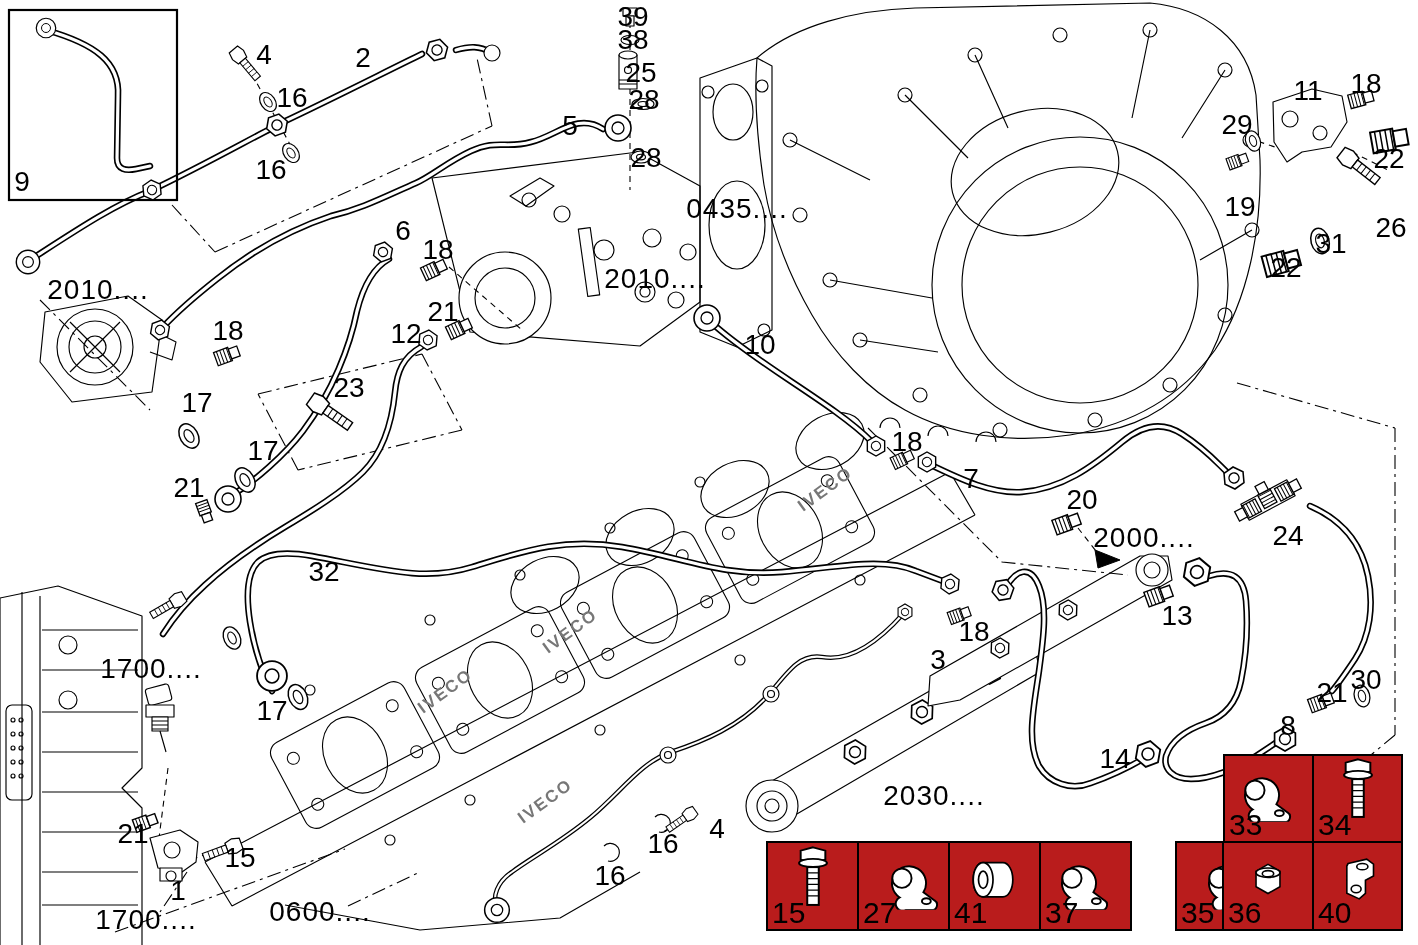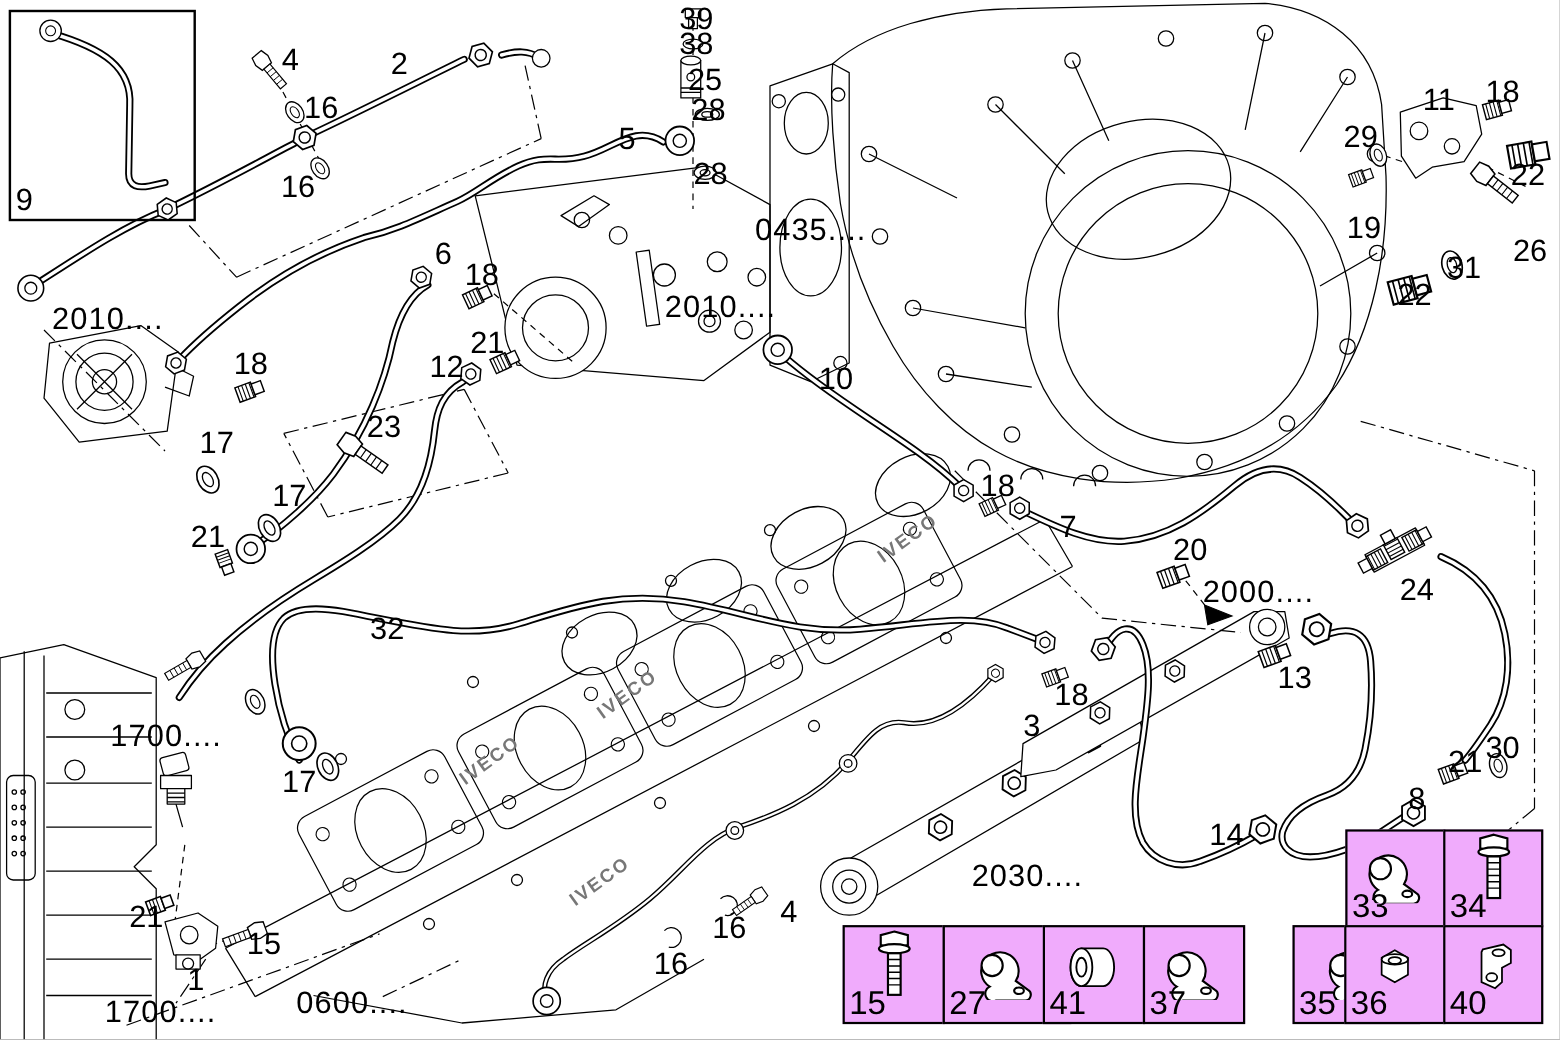--- a/index.html
+++ b/index.html
@@ -11,21 +11,21 @@
   .tubeO{fill:none;stroke:#000;stroke-width:4.6;stroke-linecap:round;stroke-linejoin:round}
   .tubeI{fill:none;stroke:#fff;stroke-width:2.1;stroke-linecap:round;stroke-linejoin:round}
   .thin{fill:none;stroke:#000;stroke-width:1.15;stroke-linejoin:round}
   .thinf{fill:#fff;stroke:#000;stroke-width:1.15;stroke-linejoin:round}
   .dd{fill:none;stroke:#000;stroke-width:1.1;stroke-dasharray:14 5 3 5}
   .da{fill:none;stroke:#000;stroke-width:1.1;stroke-dasharray:6 5}
   .co{position:absolute;transform:translate(-50%,-50%);font-size:28px;color:#000;white-space:nowrap;line-height:1;}
   .co.ref{letter-spacing:1px;}
   .mk{position:absolute;font-size:17px;font-weight:bold;color:#777;letter-spacing:2px;
       transform-origin:left center;white-space:nowrap;}
-  .cell{position:absolute;border:2px solid #000;background:#f0abfc;box-sizing:border-box;}
+  .cell{position:absolute;border:2px solid #000;background:#b91c1c;box-sizing:border-box;}
   .cell .num{position:absolute;left:4px;bottom:0px;font-size:30px;color:#000;line-height:1.1;}
   .cell .icn{position:absolute;left:50%;top:46%;transform:translate(-50%,-52%);}
 </style>
 </head>
 <body>
 
 <div id="stage">
 
 <svg id="art" width="1418" height="945" viewBox="0 0 1418 945">
 <defs>
@@ -405,21 +405,21 @@
       <div class="co ref" style="left: 1144px; top: 538px;">2000....</div>
       <div class="co" style="left: 1288px; top: 536px;">24</div>
       <div class="co" style="left: 1177px; top: 616px;">13</div>
       <div class="co" style="left: 974px; top: 632px;">18</div>
       <div class="co" style="left: 938px; top: 660px;">3</div>
       <div class="co" style="left: 1366px; top: 680px;">30</div>
       <div class="co" style="left: 1332px; top: 693px;">21</div>
       <div class="co" style="left: 1288px; top: 726px;">8</div>
       <div class="co" style="left: 1092px; top: 759px; margin-left: 23px;">14</div>
       <div class="co ref" style="left: 934px; top: 796px;">2030....</div>
-      <div class="co" style="left: 324px; top: 572px; margin-left: 28px;">32</div>
+      <div class="co" style="left: 324px; top: 572px;">32</div>
       <div class="co ref" style="left: 151px; top: 669px;">1700....</div>
       <div class="co" style="left: 272px; top: 711px;">17</div>
       <div class="co" style="left: 133px; top: 834px;">21</div>
       <div class="co" style="left: 240px; top: 858px;">15</div>
       <div class="co" style="left: 178px; top: 891px;">1</div>
       <div class="co ref" style="left: 146px; top: 920px;">1700....</div>
       <div class="co ref" style="left: 320px; top: 912px;">0600....</div>
       <div class="co" style="left: 663px; top: 844px;">16</div>
       <div class="co" style="left: 610px; top: 876px;">16</div>
       <div class="co" style="left: 717px; top: 829px;">4</div>

